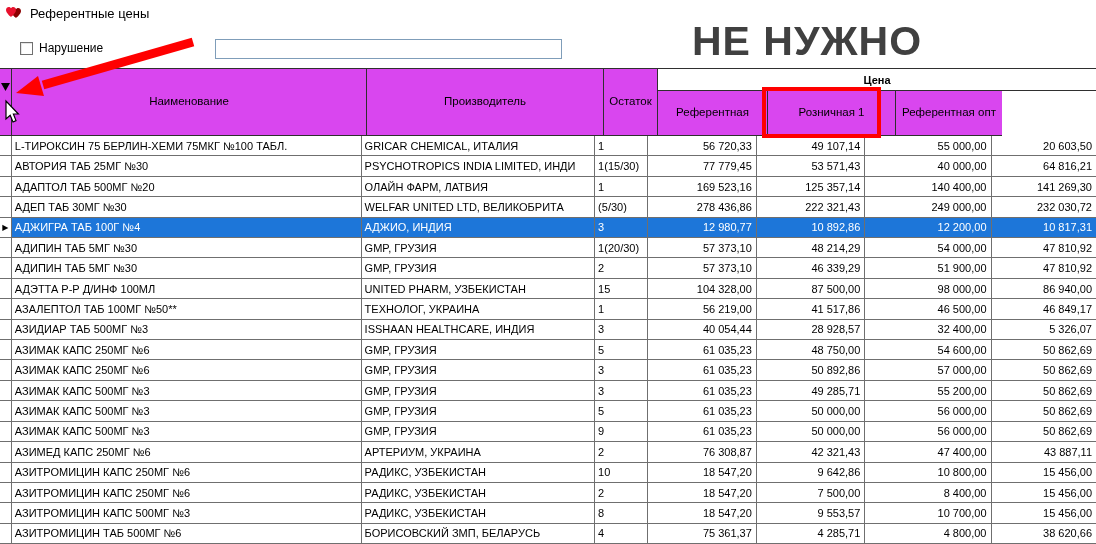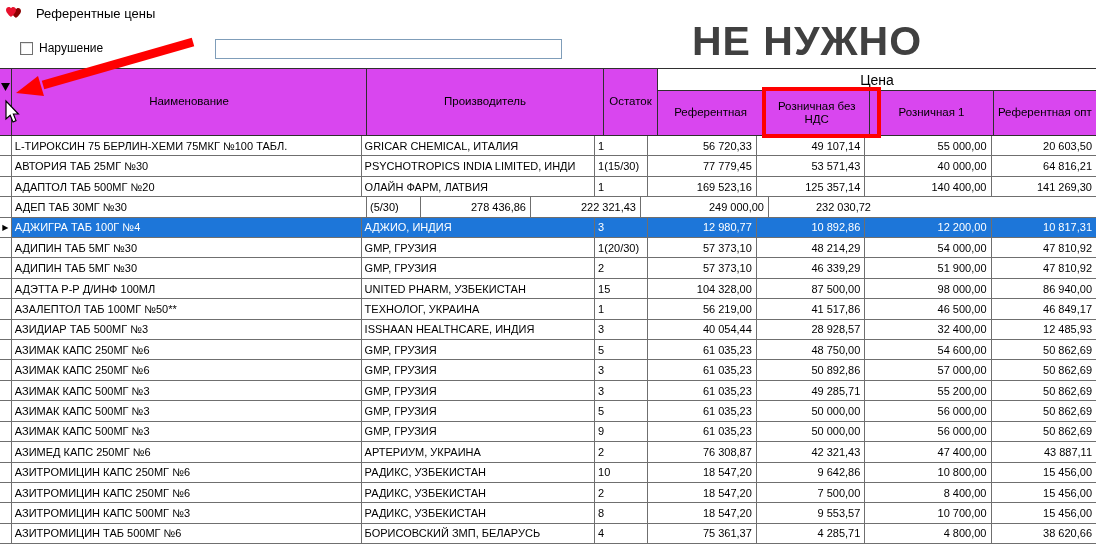--- a/index.html
+++ b/index.html
@@ -1,41 +1,41 @@
 <!DOCTYPE html>
 <html><head>
 <meta charset="utf-8">
 <style>
   *{margin:0;padding:0;box-sizing:border-box;}
   html,body{width:1096px;height:544px;}
   body{position:relative;background:#fff;font-family:"Liberation Sans",sans-serif;color:#000;overflow:hidden;}
 
   
-  #titlebar{position:absolute;top:0;left:0;width:100%;height:26px;display:flex;align-items:center;gap:13px;padding-left:5px;font-size:13px;}
+  #titlebar{position:absolute;top:0;left:0;width:100%;height:26px;display:flex;align-items:center;gap:7px;padding-left:5px;font-size:13px;}
   #app-icon{width:18px;height:16px;display:inline-flex;}
 
   
   #violation{position:absolute;left:12px;top:41px;display:flex;align-items:center;gap:6px;font-size:12px;cursor:default;padding-left:8px;}
   .cbbox{width:13px;height:13px;background:#fff;border:1px solid #707070;box-shadow:inset 1px 1px 0 #e6e6e6;}
   #filter{position:absolute;left:215px;top:39px;width:347px;height:20px;border:1px solid #7f9db9;font-size:12px;padding:0 3px;outline:none;font-family:"Liberation Sans",sans-serif;}
 
   
   #grid{position:absolute;left:0;top:68px;width:1096px;bottom:0;border-top:1px solid #2f2f2f;}
   #hdr{display:flex;height:67px;font-size:11.5px;}
   .hcell{display:flex;align-items:center;justify-content:center;text-align:center;border-right:1px solid #2f2f2f;border-bottom:1px solid #2f2f2f;padding:0 2px;background:#d946ef;line-height:1.15;}
   .c-ind{width:12px;}
   .c-name{width:355px;}
   .c-manuf{width:237px;}
   .c-stock{width:54px;}
   .c-p1{width:110px;}
   .c-p2{width:110px;}
   .c-p3{width:128px;}
   .c-p4{width:106px;border-right:none !important;}
   #price-group{width:438px;display:flex;flex-direction:column;}
-  #price-title{height:22px;display:flex;align-items:center;justify-content:center;border-bottom:1px solid #2f2f2f;font-size:14px;}
+  #price-title{height:22px;display:flex;align-items:center;justify-content:center;border-bottom:1px solid #2f2f2f;font-size:11px;font-weight:bold;}
   #price-cols{flex:1;display:flex;}
   #price-cols .hcell{border-bottom:1px solid #2f2f2f;}
 
   
   #rows{position:absolute;top:67px;left:0;right:0;bottom:0;display:flex;flex-direction:column;font-size:11px;}
   .row{display:flex;flex:1 1 0;min-height:0;border-bottom:1px solid #6f6f6f;background:#fff;}
   .cell{display:flex;align-items:center;overflow:hidden;white-space:nowrap;border-right:1px solid #6f6f6f;padding:0 3px;height:100%;}
   .num{justify-content:flex-end;padding-right:4px;}
   .ind{font-size:8px;justify-content:center;padding:0;background:#fff;color:#000;}
   .row.selected .cell{color:#fff;}
@@ -68,21 +68,20 @@
 <div id="grid">
   <div id="hdr">
     <div class="hcell c-ind"></div>
     <div class="hcell c-name">Наименование</div>
     <div class="hcell c-manuf">Производитель</div>
     <div class="hcell c-stock">Остаток</div>
     <div id="price-group">
       <div id="price-title">Цена</div>
       <div id="price-cols">
         <div class="hcell c-p1">Референтная</div>
-        <div class="hcell c-p2">Розничная без НДС</div>
         <div class="hcell c-p3">Розничная 1</div>
         <div class="hcell c-p4">Референтная опт</div>
       </div>
     </div>
   </div>
   <div id="rows">
       <div class="row">
     <div class="cell c-ind ind"></div>
     <div class="cell c-name">L-ТИРОКСИН 75 БЕРЛИН-ХЕМИ 75МКГ №100 ТАБЛ.</div>
     <div class="cell c-manuf">GRICAR CHEMICAL, ИТАЛИЯ</div>
@@ -108,20 +107,21 @@
     <div class="cell c-manuf">ОЛАЙН ФАРМ, ЛАТВИЯ</div>
     <div class="cell c-stock">1</div>
     <div class="cell c-p1 num">169 523,16</div>
     <div class="cell c-p2 num">125 357,14</div>
     <div class="cell c-p3 num">140 400,00</div>
     <div class="cell c-p4 num">141 269,30</div>
   </div>
       <div class="row">
     <div class="cell c-ind ind"></div>
     <div class="cell c-name">АДЕП ТАБ 30МГ №30</div>
+    <div class="cell c-manuf">WELFAR UNITED LTD, ВЕЛИКОБРИТА</div>
     <div class="cell c-stock">(5/30)</div>
     <div class="cell c-p1 num">278 436,86</div>
     <div class="cell c-p2 num">222 321,43</div>
     <div class="cell c-p3 num">249 000,00</div>
     <div class="cell c-p4 num">232 030,72</div>
   </div>
       <div class="row selected" style="background: rgb(29, 118, 217);">
     <div class="cell c-ind ind">▶</div>
     <div class="cell c-name">АДЖИГРА ТАБ 100Г №4</div>
     <div class="cell c-manuf">АДЖИО, ИНДИЯ</div>
@@ -172,21 +172,21 @@
     <div class="cell c-p4 num">46 849,17</div>
   </div>
       <div class="row">
     <div class="cell c-ind ind"></div>
     <div class="cell c-name">АЗИДИАР ТАБ 500МГ №3</div>
     <div class="cell c-manuf">ISSHAAN HEALTHCARE, ИНДИЯ</div>
     <div class="cell c-stock">3</div>
     <div class="cell c-p1 num">40 054,44</div>
     <div class="cell c-p2 num">28 928,57</div>
     <div class="cell c-p3 num">32 400,00</div>
-    <div class="cell c-p4 num">12 485,93</div>
+    <div class="cell c-p4 num">5 326,07</div>
   </div>
       <div class="row">
     <div class="cell c-ind ind"></div>
     <div class="cell c-name">АЗИМАК КАПС 250МГ №6</div>
     <div class="cell c-manuf">GMP, ГРУЗИЯ</div>
     <div class="cell c-stock">5</div>
     <div class="cell c-p1 num">61 035,23</div>
     <div class="cell c-p2 num">48 750,00</div>
     <div class="cell c-p3 num">54 600,00</div>
     <div class="cell c-p4 num">50 862,69</div>

